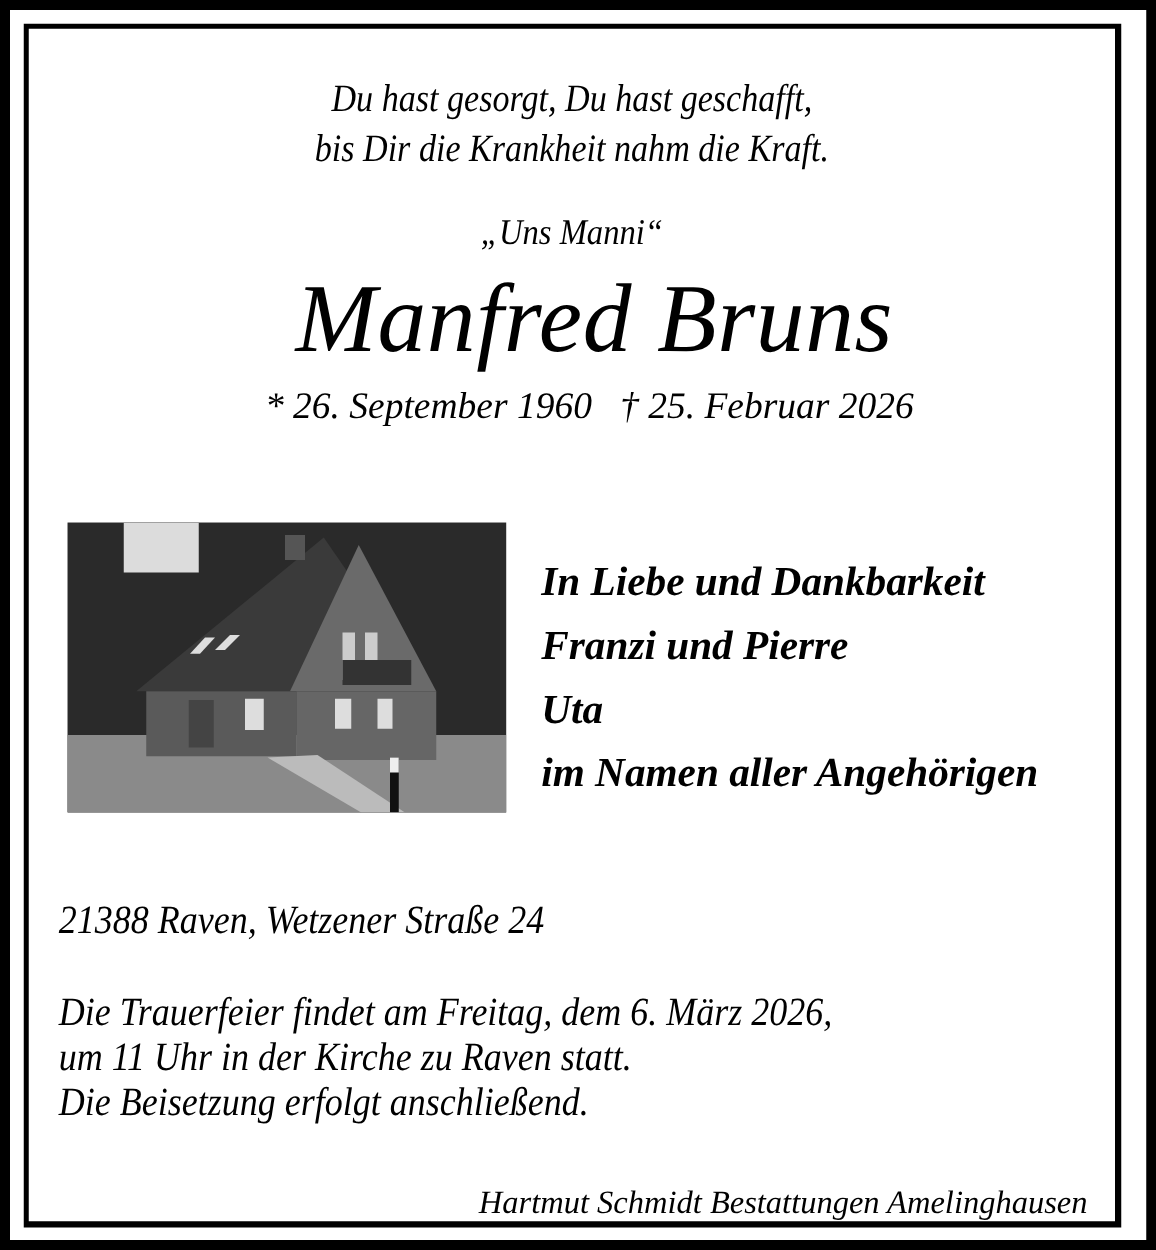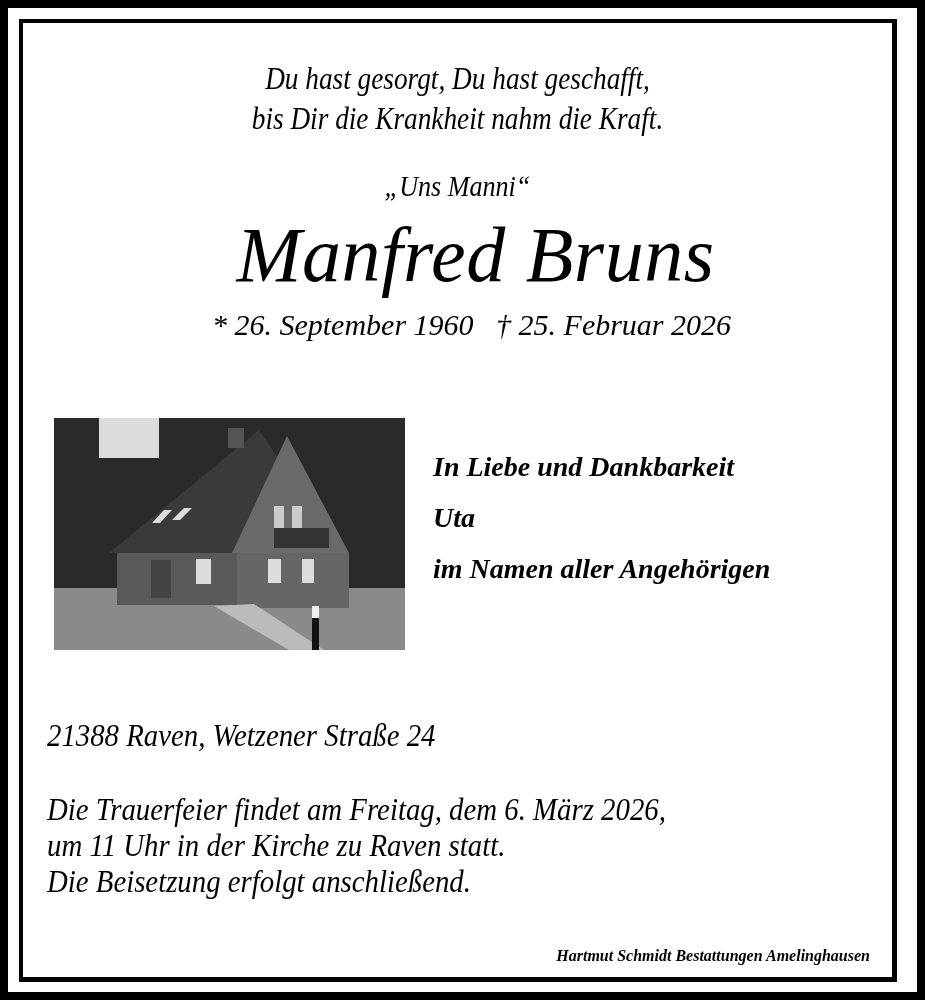--- a/index.html
+++ b/index.html
@@ -6,23 +6,23 @@
   body { width: 925px; height: 1000px; background: #000; position: relative; overflow: hidden; font-family: "Liberation Serif", serif; color: #000; }
   .outer { position: absolute; left: 8px; top: 8px; width: 909px; height: 984px; background: #fff; }
   .inner { position: absolute; left: 11px; top: 11px; width: 878px; height: 963px; border: 4px solid #000; border-right-width: 5px; border-bottom-width: 5px; box-sizing: border-box; background: #fff; }
   .abs { position: absolute; white-space: nowrap; }
   .center { left: 0; right: 0; text-align: center; }
   .verse { font-style: italic; font-size: 31px; line-height: 40px; transform: scaleX(0.88); }
   .nick { font-style: italic; font-size: 29px; transform: scaleX(0.9); }
   .name { font-style: italic; font-size: 78px; letter-spacing: 0.5px; padding-left: 36px; }
   .dates { font-style: italic; font-size: 30px; }
   .photo { position: absolute; left: 31px; top: 395px; width: 351px; height: 232px; background: #555; overflow: hidden; }
-  .thanks { font-style: italic; font-weight: bold; font-size: 28px; line-height: 51px; }
+  .thanks { font-style: italic; font-weight: bold; font-size: 33px; line-height: 51px; }
   .body-text { font-style: italic; font-size: 32px; line-height: 36px; transform-origin: left top; transform: scaleX(0.9); }
-  .footer { font-style: italic; font-size: 16px; font-weight: bold; }
+  .footer { font-style: italic; font-size: 26px; }
 </style>
 </head>
 <body>
 
 <div class="outer">
   <div class="inner">
 
     <div class="abs center verse" style="top:36px;">
       <div>Du hast gesorgt, Du hast geschafft,</div>
       <div>bis Dir die Krankheit nahm die Kraft.</div>
@@ -54,20 +54,21 @@
         <rect x="248" y="141" width="12" height="24" fill="#ddd"></rect>
         <rect x="97" y="142" width="20" height="38" fill="#444"></rect>
         <polygon points="160,188 200,186 270,232 235,232" fill="#bbb"></polygon>
         <rect x="258" y="188" width="7" height="44" fill="#111"></rect>
         <rect x="258" y="188" width="7" height="12" fill="#eee"></rect>
       </svg>
     </div>
 
     <div class="abs thanks" style="left:410px; top:418px;">
       <div>In Liebe und Dankbarkeit</div>
+      <div>Franzi und Pierre</div>
       <div>Uta</div>
       <div>im Namen aller Angehörigen</div>
     </div>
 
     <div class="abs body-text" style="left:24px; top:694px;">21388 Raven, Wetzener Straße 24</div>
 
     <div class="abs body-text" style="left:24px; top:768px;">
       <div>Die Trauerfeier findet am Freitag, dem 6. März 2026,</div>
       <div>um 11 Uhr in der Kirche zu Raven statt.</div>
       <div>Die Beisetzung erfolgt anschließend.</div>

